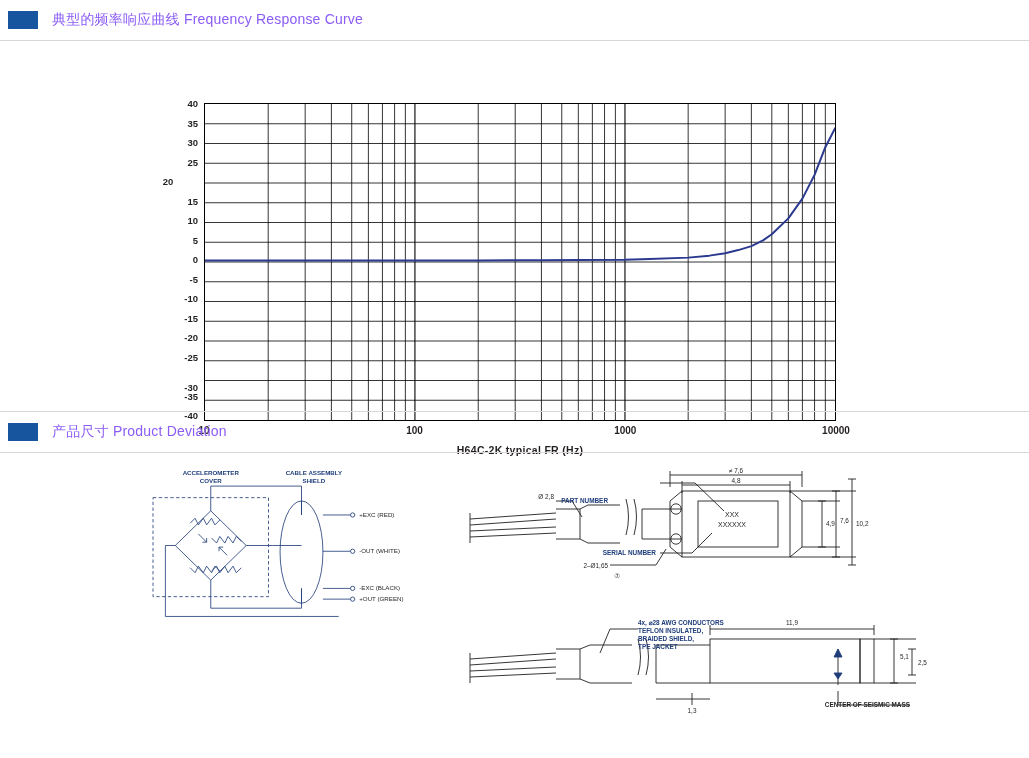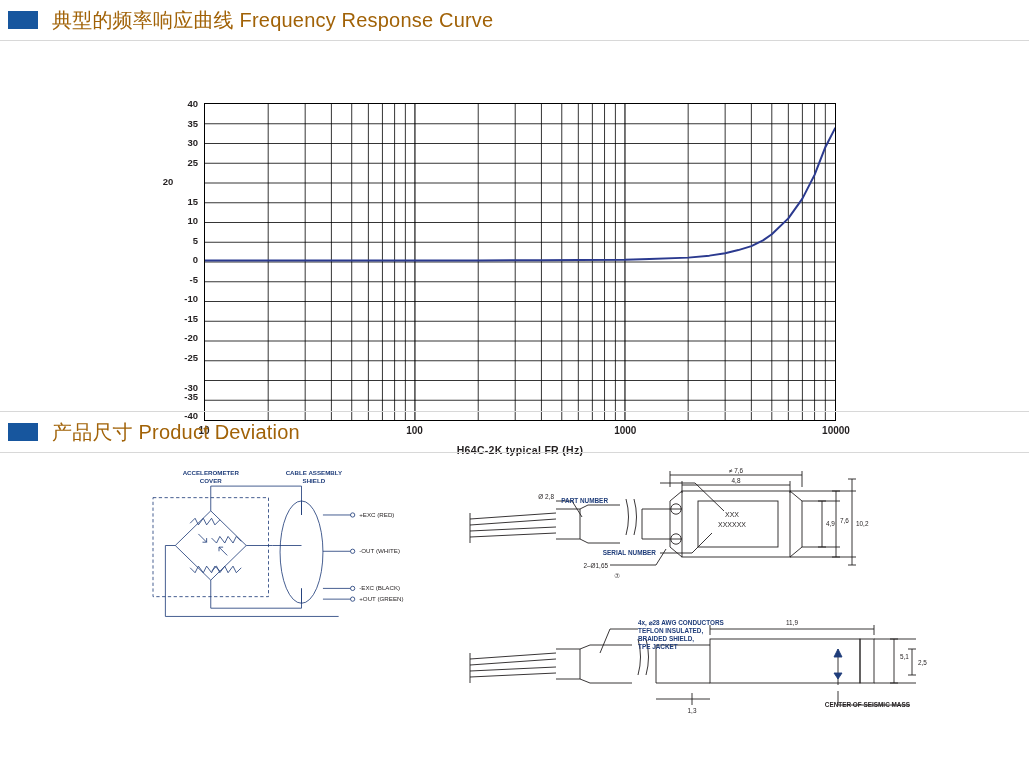--- a/index.html
+++ b/index.html
@@ -17,22 +17,22 @@
     border-bottom:1px solid #d8d8d8;
     display:flex;align-items:center;
   }
   .section-head .bar{
     width:30px;height:18px;background:#1a5fb4;
     background:#17569e;
     margin-left:8px;margin-right:14px;
     flex:0 0 auto;
   }
   .section-head .title{
-    font-size:20px;
-    color:#a16207;
+    font-size:14px;
+    color:#8b5cf6;
     letter-spacing:.2px;
     white-space:nowrap;
   }
   .section-head .title .en{ }
   .chart-wrap{
     position:relative;
     width:1029px;height:370px;
   }
   
   .chart{

